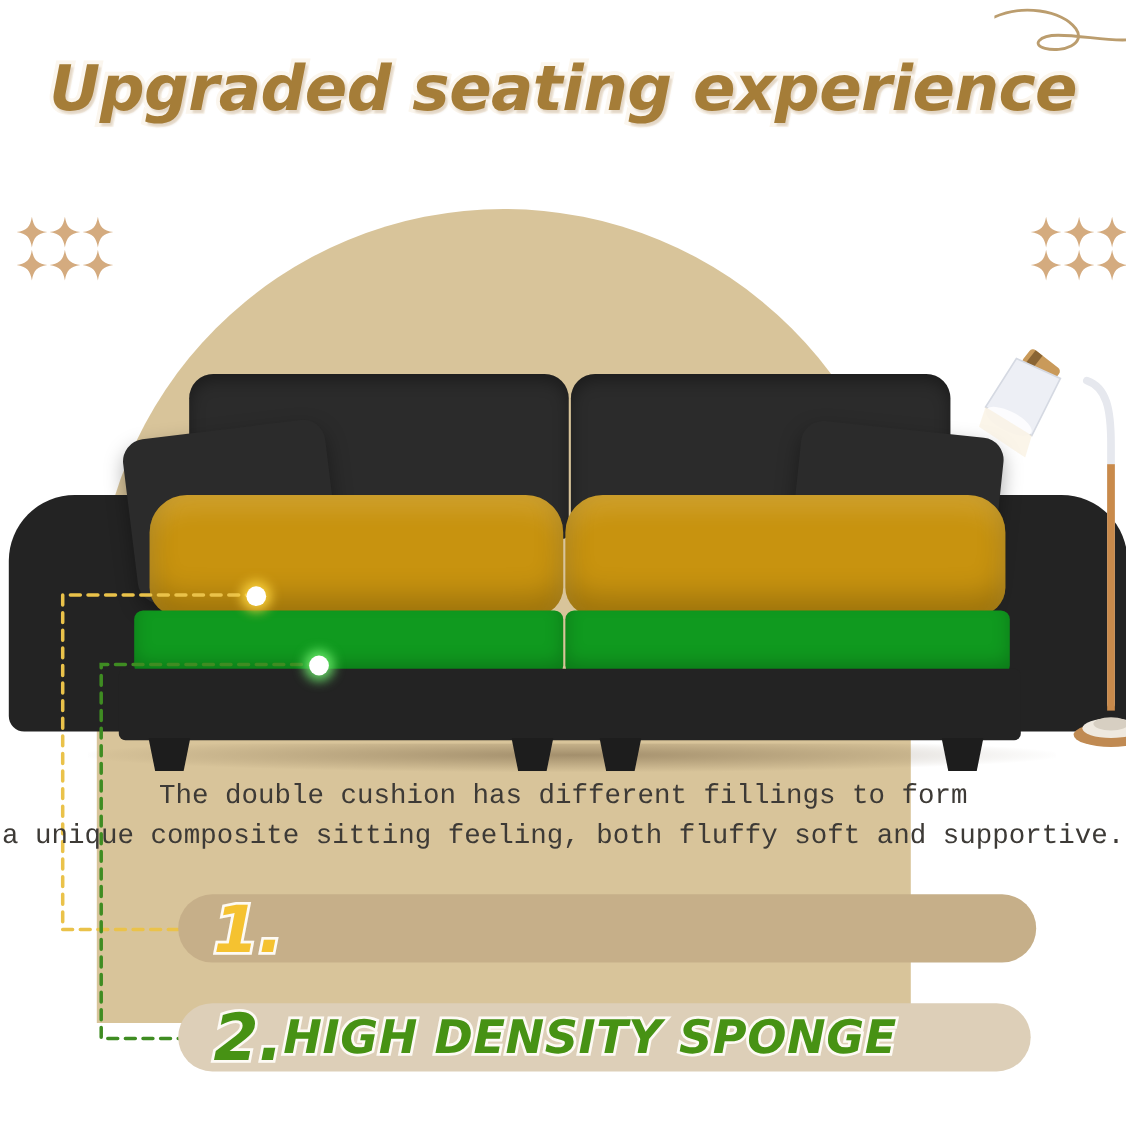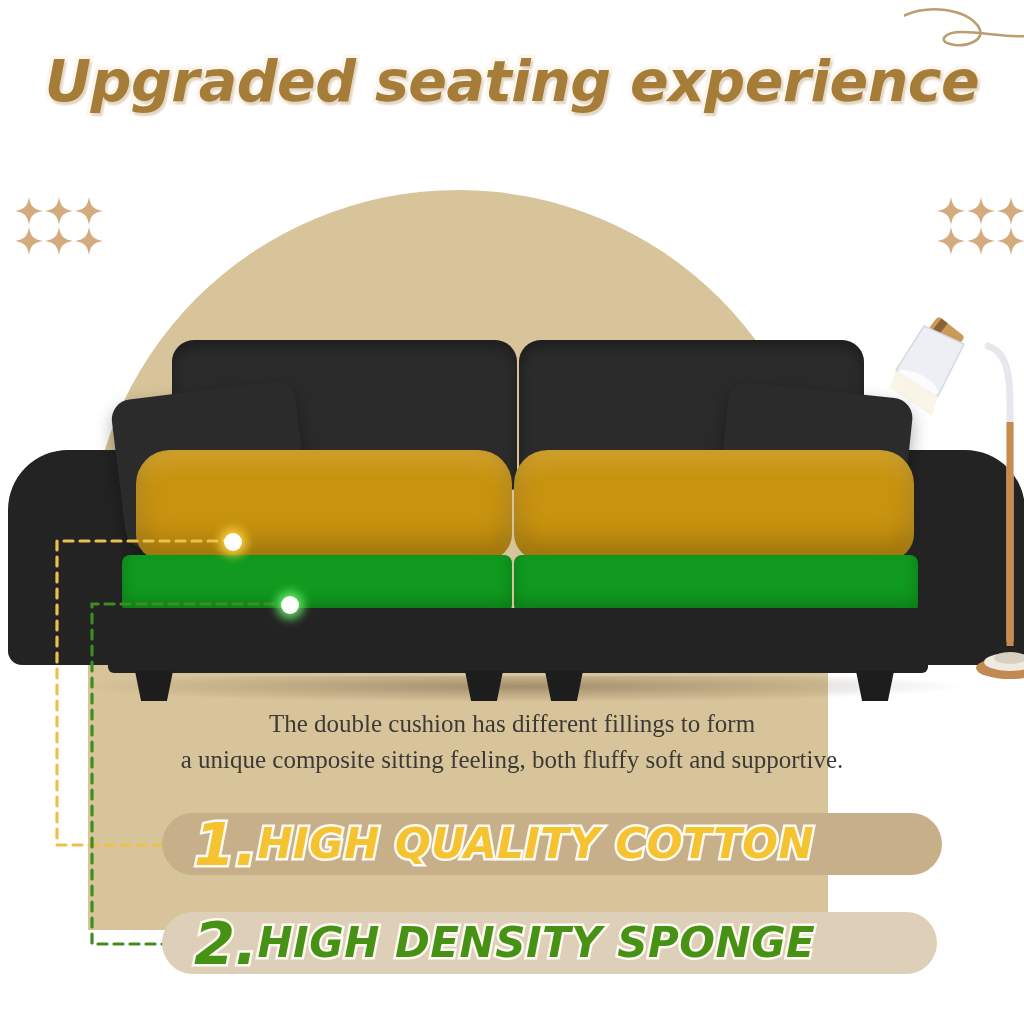--- a/index.html
+++ b/index.html
@@ -68,21 +68,21 @@
 
   .dot{position:absolute;width:18px;height:18px;border-radius:50%;background:#fff;}
   .dot.gold-glow{left:224px;top:533px;box-shadow:0 0 10px 5px rgba(255,214,64,.85);}
   .dot.green-glow{left:281px;top:596px;box-shadow:0 0 10px 5px rgba(110,240,110,.85);}
   .dot.pill1{left:171px;top:838px;width:15px;height:15px;border:3px solid #f3c13f;}
   .dot.pill2{left:171px;top:937px;width:15px;height:15px;border:3px solid #2f6fd0;}
 
   
   .desc{
     position:absolute;left:0;top:706px;width:1024px;text-align:center;
-    font-family:Liberation Serif, serif;
+    font-family:Liberation Mono, monospace;
     font-size:25px;line-height:36px;color:#3d3a36;
   }
 
   
   .pill{position:absolute;display:flex;align-items:center;height:62px;border-radius:31px;}
   .pill1{left:162px;top:813px;width:780px;background:#c6af89;}
   .pill2{left:162px;top:912px;width:775px;background:#ddcfb8;}
   .pill-text{
     font-family:"DejaVu Sans", sans-serif;
     font-weight:bold;font-style:italic;white-space:nowrap;
@@ -208,21 +208,20 @@
   <div class="dot pill1"></div>
   <div class="dot pill2"></div>
 
   <div class="desc">
     <div>The double cushion has different fillings to form</div>
     <div>a unique composite sitting feeling, both fluffy soft and supportive.</div>
   </div>
 
   <div class="pill pill1">
     <span class="pill-text num c-gold">1.</span>
-    <span class="pill-text lbl c-gold">HIGH QUALITY COTTON</span>
   </div>
 
   <div class="pill pill2">
     <span class="pill-text num c-green">2.</span>
     <span class="pill-text lbl c-green">HIGH DENSITY SPONGE</span>
   </div>
 
 </div>
 
 </body></html>

